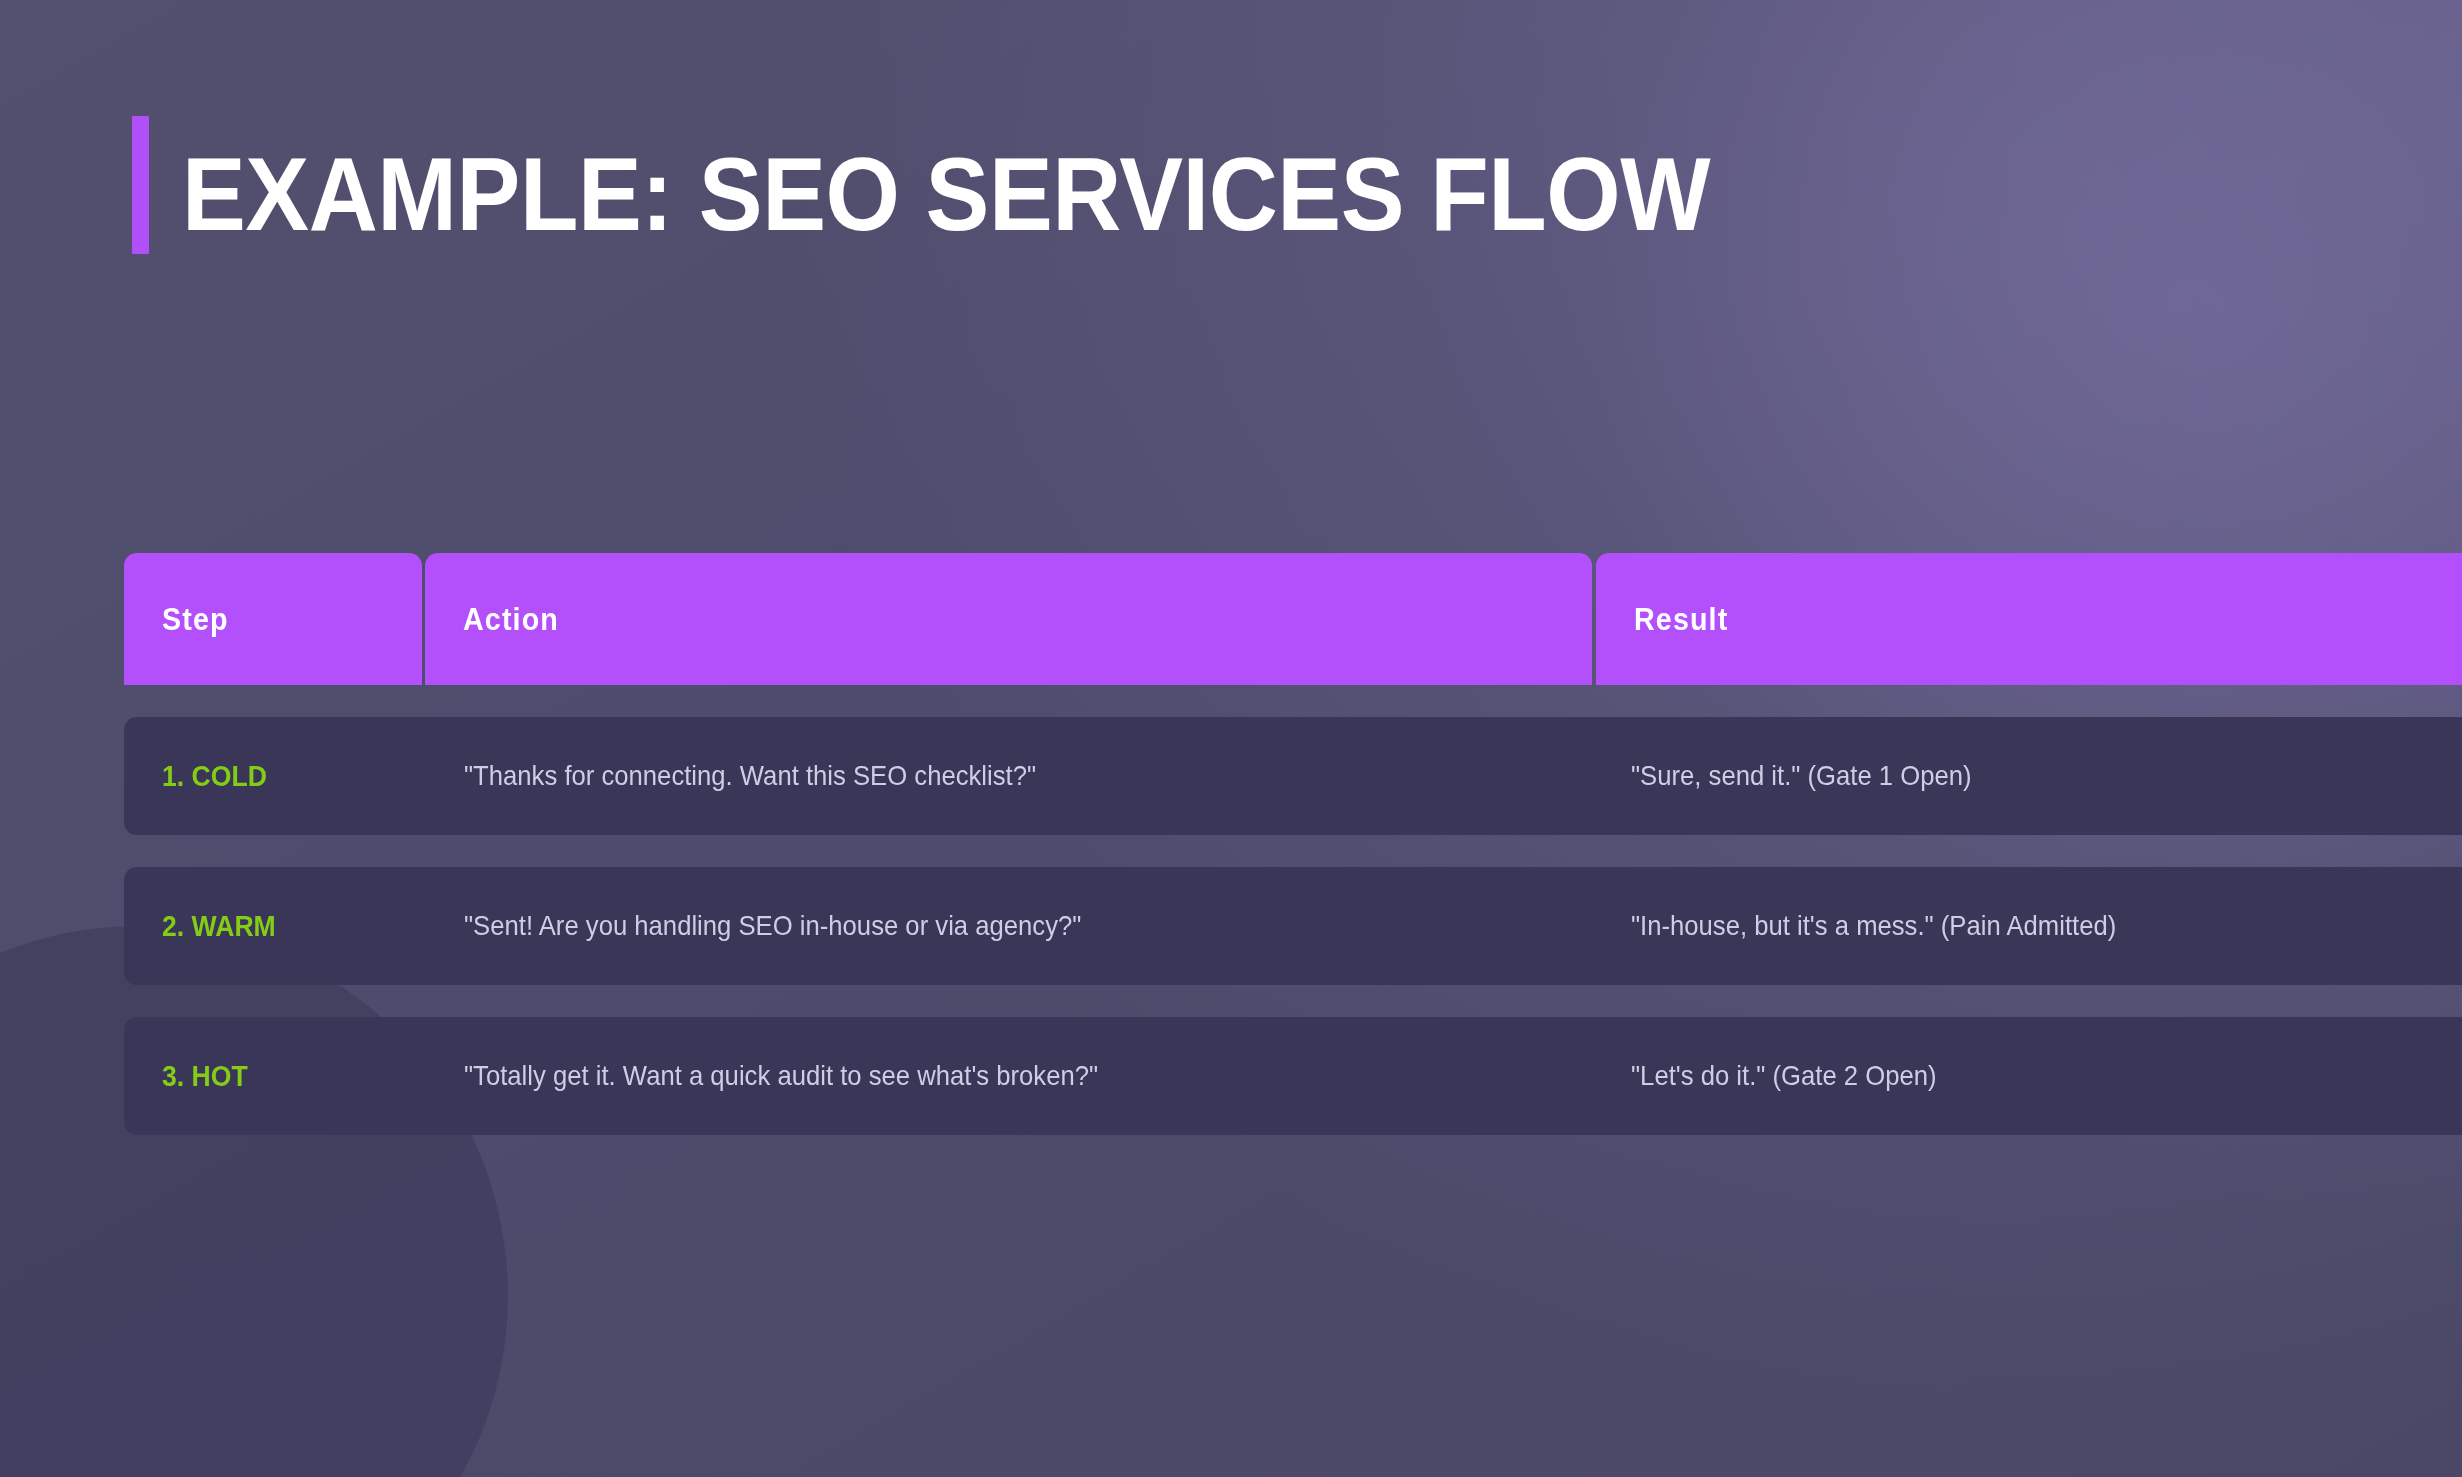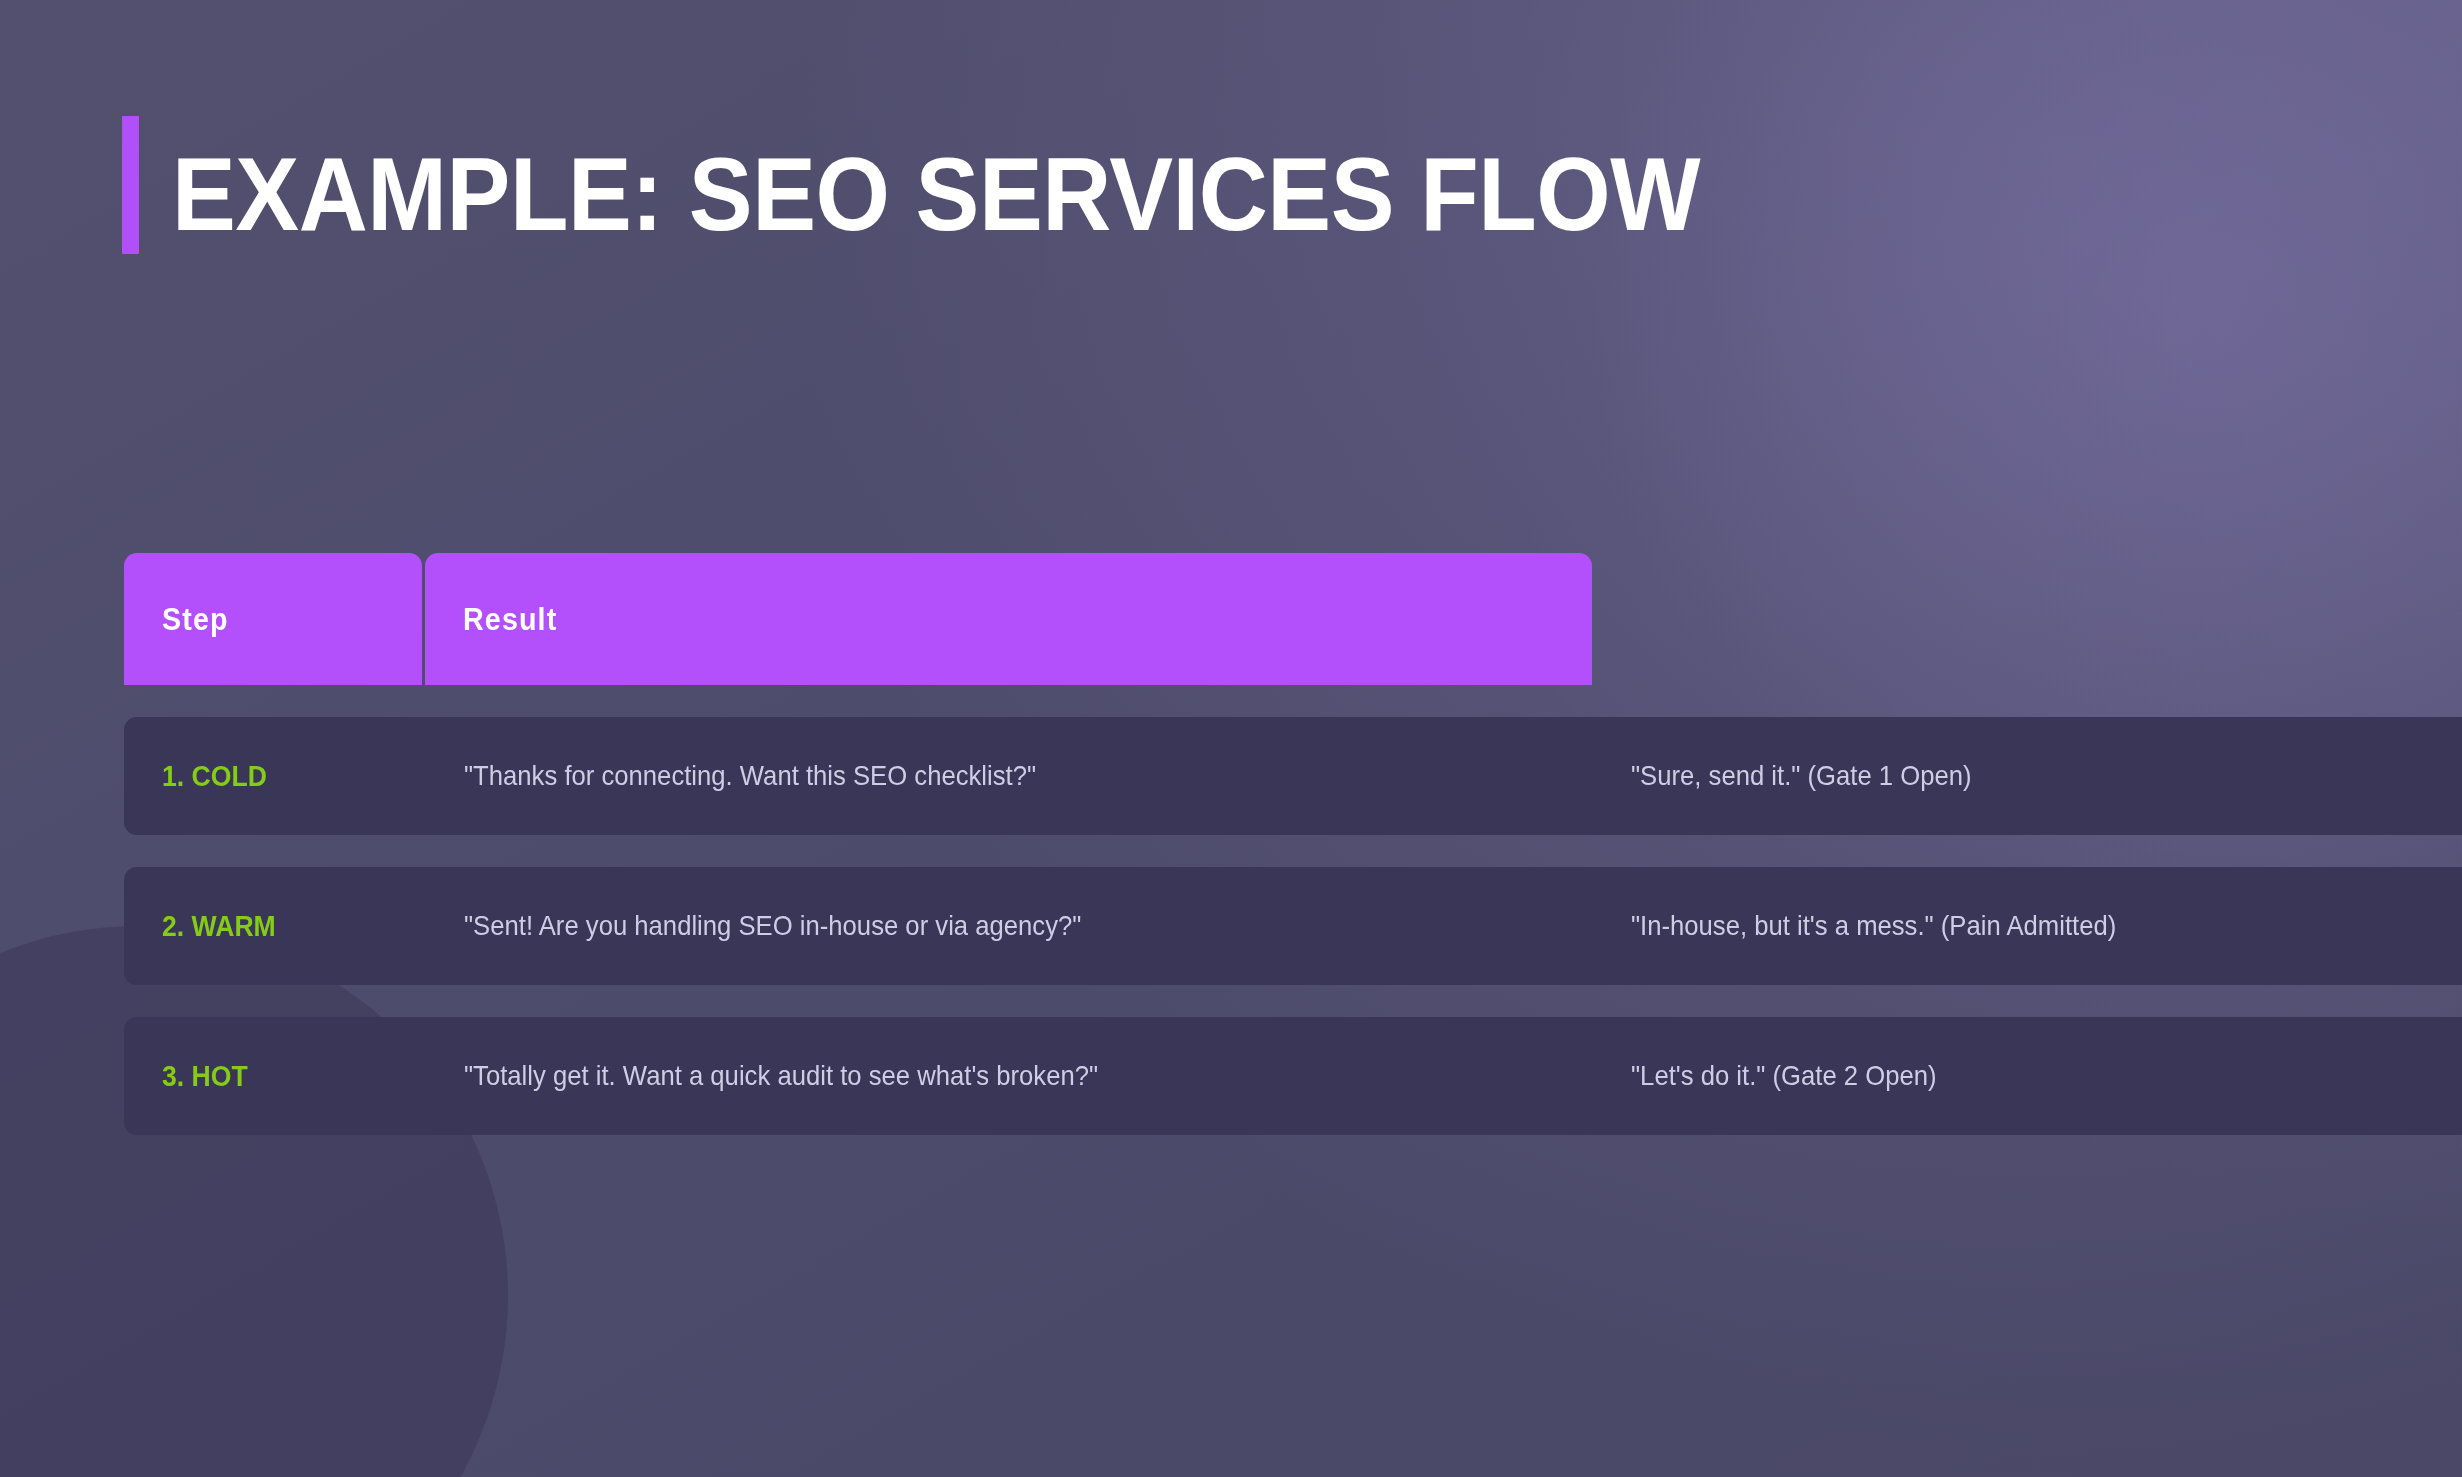--- a/index.html
+++ b/index.html
@@ -43,21 +43,21 @@
     top: 926px;
     width: 739px;
     height: 739px;
     border-radius: 50%;
     background: rgba(58,55,88,0.55);
   }
 
   
   .title-block {
     position: absolute;
-    left: 122px;
+    left: 132px;
     top: 116px;
     display: flex;
     align-items: flex-start;
   }
   .title-bar {
     width: 16.7px;
     height: 138px;
     background: #b14ffb;
     flex: 0 0 auto;
     border-radius: 1px;
@@ -177,20 +177,23 @@
     <div class="title-text">EXAMPLE: SEO SERVICES FLOW</div>
   </div>
 
   <div class="table">
 
     <div class="thead">
       <div class="th">
         <span class="th-label">Step</span>
       </div>
       <div class="th">
+        <span class="th-label">Action</span>
+      </div>
+      <div class="th">
         <span class="th-label">Result</span>
       </div>
     </div>
 
     <div class="row">
       <div class="cell cell-step"><span class="squish">1. COLD</span></div>
       <div class="cell cell-action"><span class="squish">"Thanks for connecting. Want this SEO checklist?"</span></div>
       <div class="cell cell-result"><span class="squish">"Sure, send it." (Gate 1 Open)</span></div>
     </div>
 

